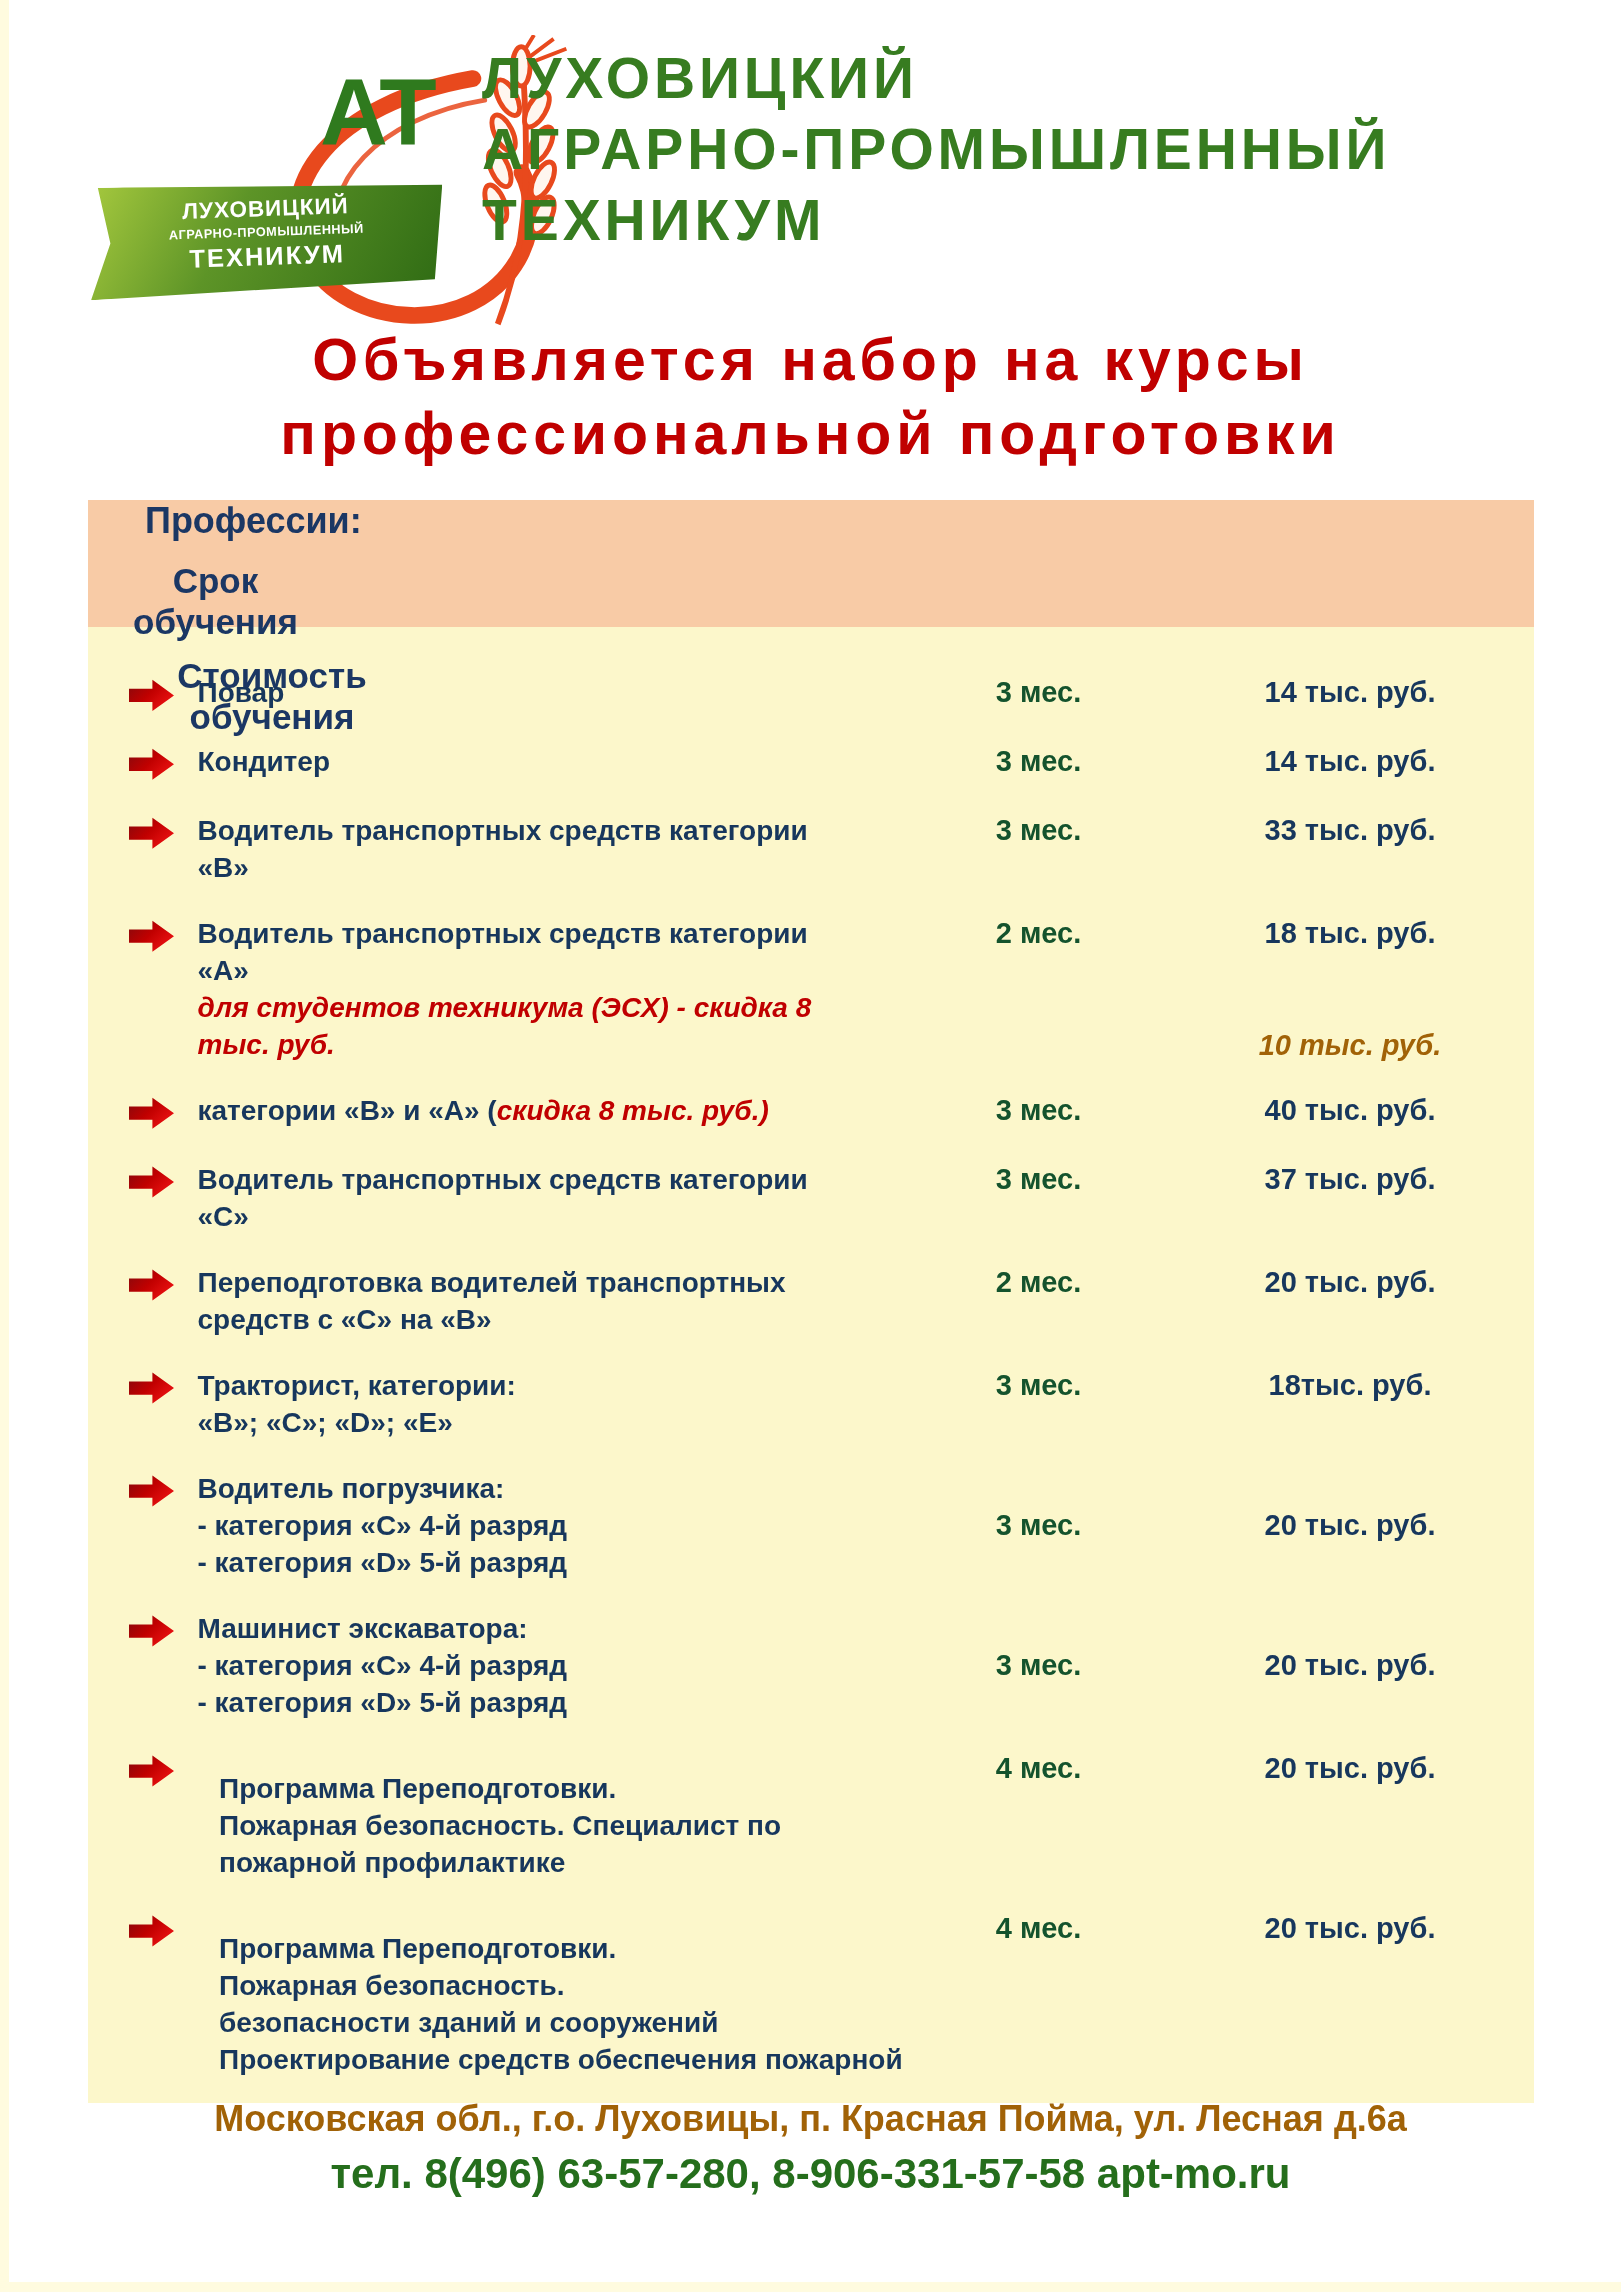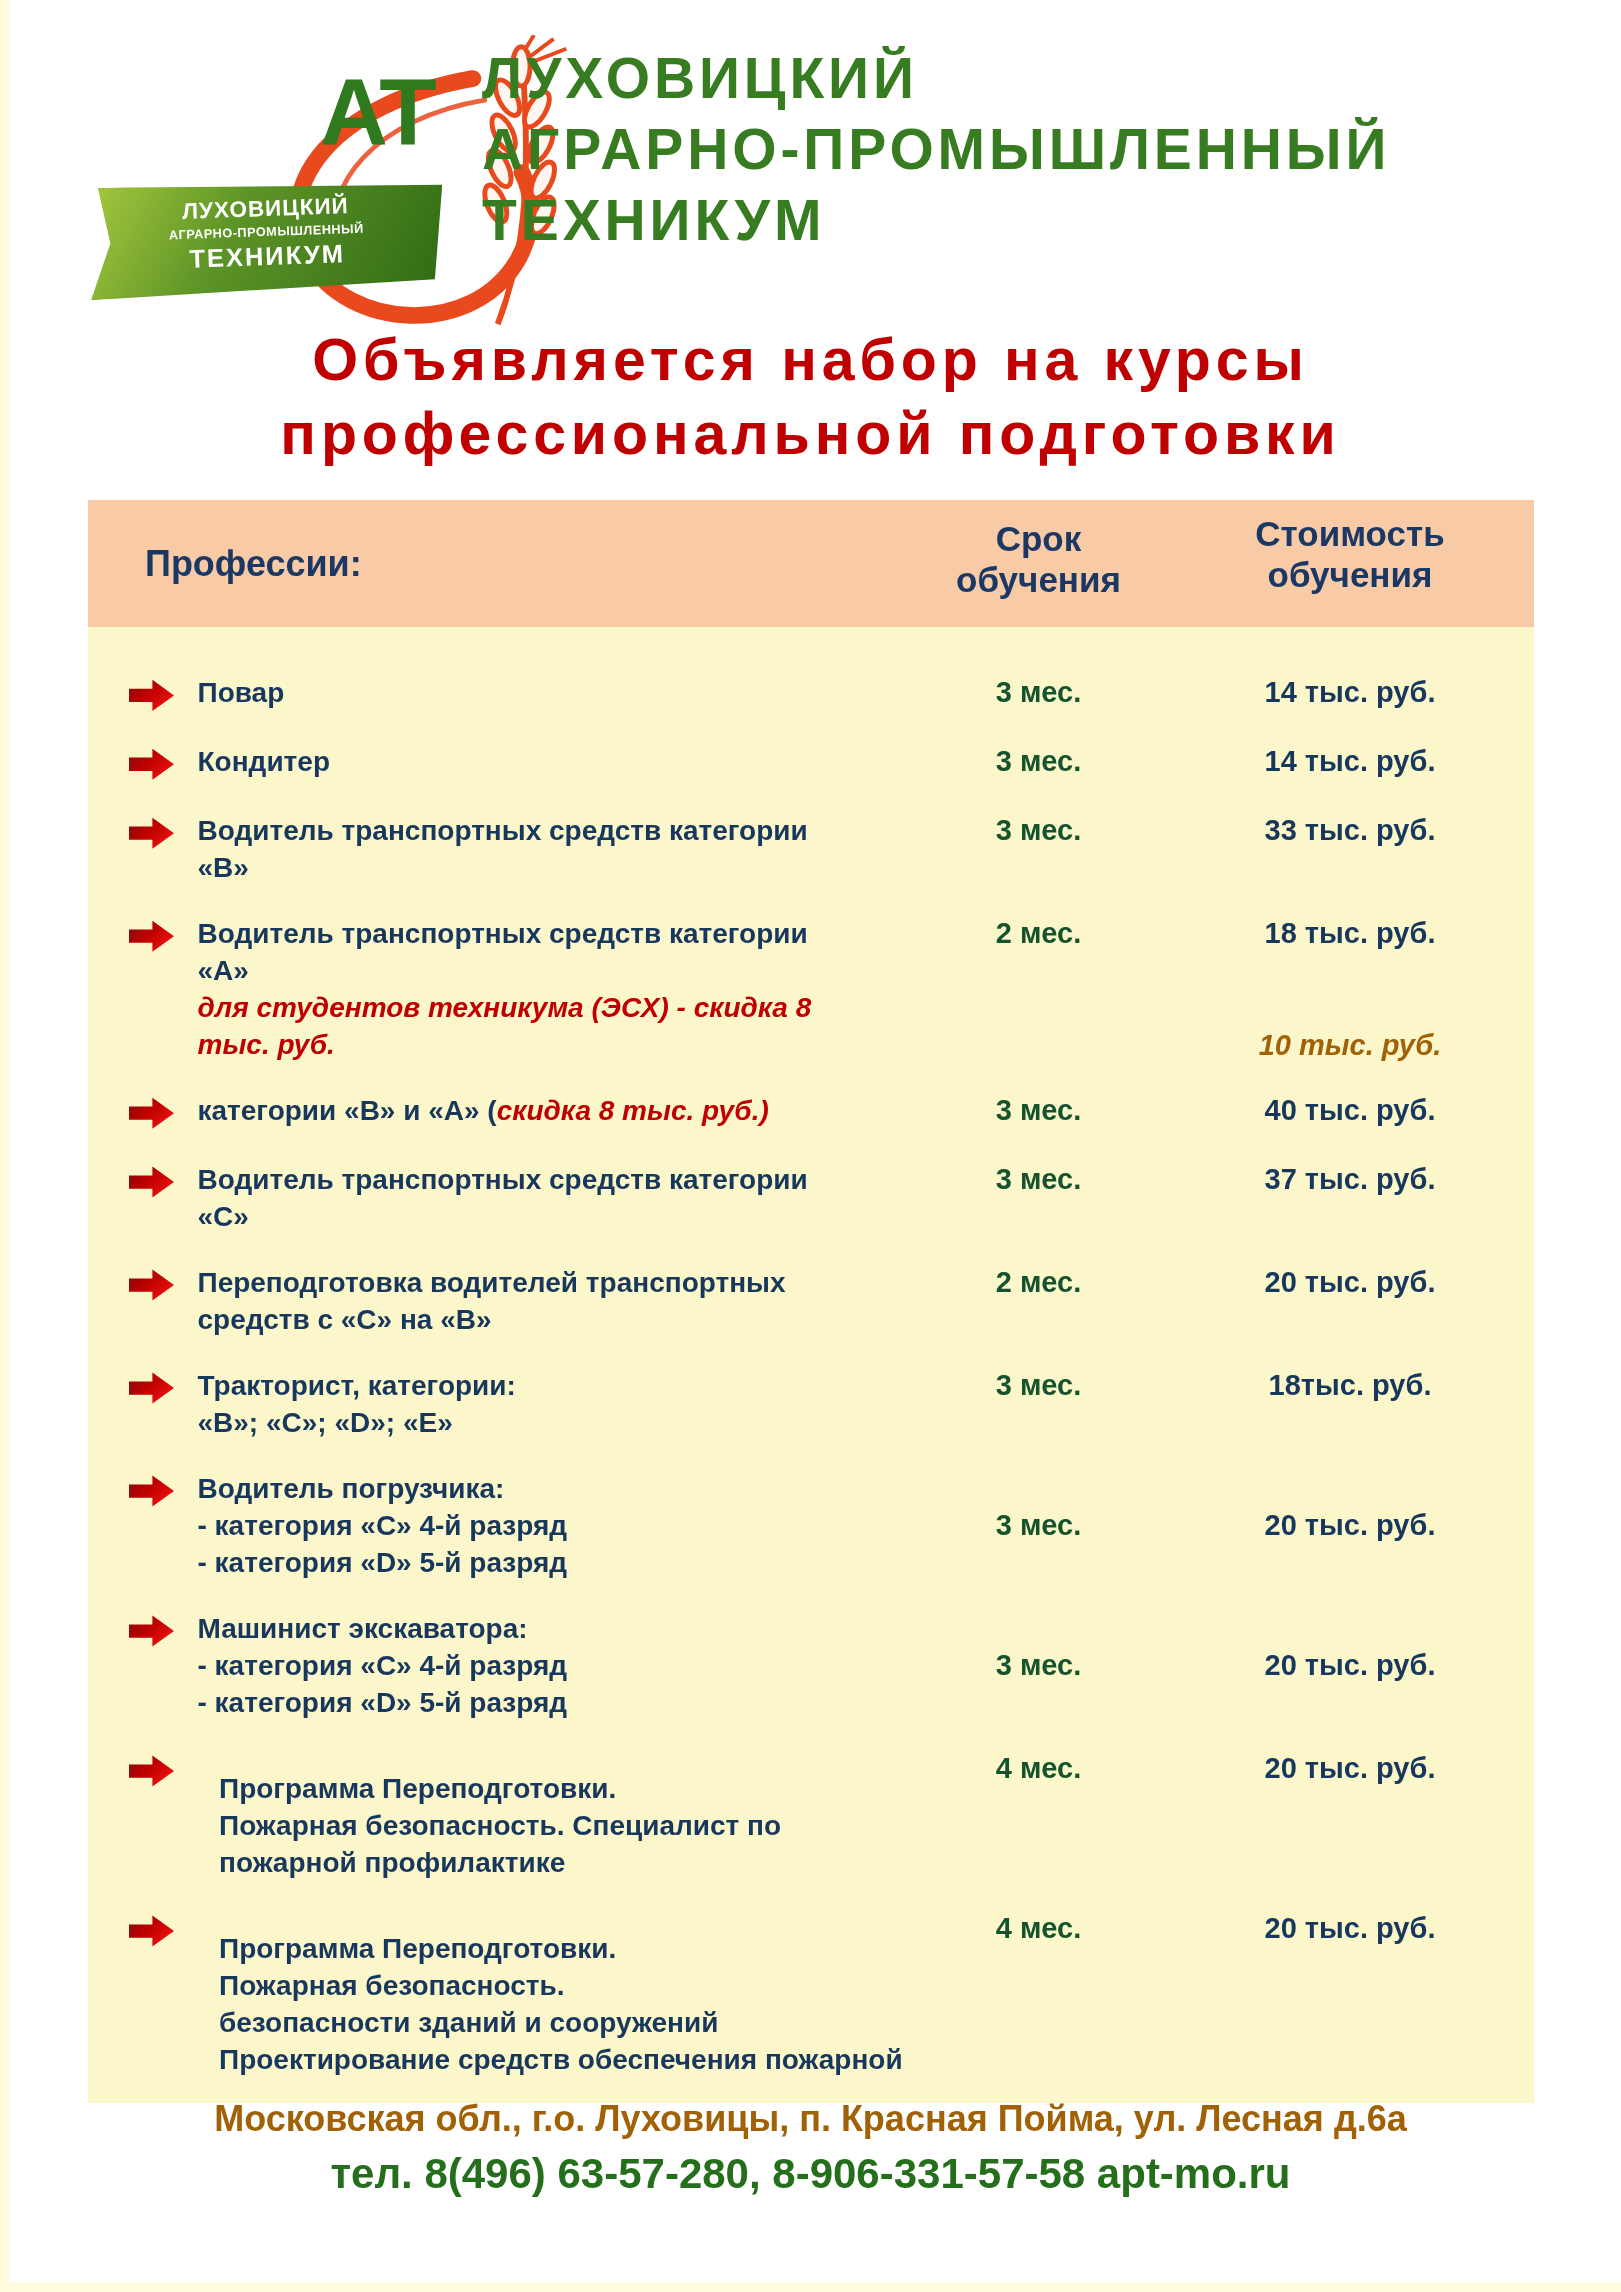--- a/index.html
+++ b/index.html
@@ -26,21 +26,21 @@
   
   .org-title{position:absolute;left:482px;top:43px;color:#377C20;font-weight:bold;
              font-size:57px;line-height:71px;letter-spacing:3.9px;}
 
   
   .announce{position:absolute;left:0;top:323px;width:100%;text-align:center;
             color:#C00000;font-weight:bold;font-size:59px;line-height:74px;letter-spacing:4.9px;}
 
   
   .course-table{position:absolute;left:88px;top:500px;width:1446px;}
-  .thead{display:flex;background:#F8CBA6;height:127px;color:#1B3764;font-weight:bold;}
+  .thead{display:flex;background:#F8CBA6;height:127px;color:#1B3764;font-weight:bold;flex-direction:column;}
   .th-prof{width:823px;box-sizing:border-box;padding-left:57px;font-size:36px;
            display:flex;align-items:center;}
   .th-dur{width:255px;text-align:center;font-size:35px;line-height:41px;padding-top:18px;box-sizing:border-box;}
   .th-cost{width:368px;text-align:center;font-size:35px;line-height:41px;padding-top:13px;box-sizing:border-box;}
   .tbody{background:#FCF7CB;padding:47px 0 25.5px 0;}
   .row{display:flex;margin-bottom:29px;}
   .row:last-child{margin-bottom:0;}
   .cell-name{width:823px;box-sizing:border-box;display:flex;}
   .arrow{flex:none;width:45px;height:37px;margin:2.9px 0 0 41px;
          background:linear-gradient(135deg,#7E0A0E 0%,#C00000 45%,#FF1A1A 100%);

